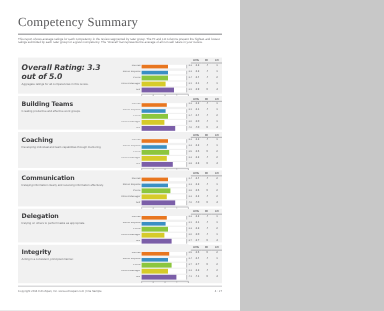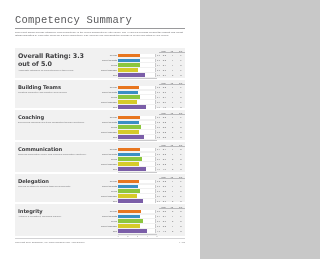--- a/index.html
+++ b/index.html
@@ -9,38 +9,38 @@
     box-sizing:border-box;overflow:hidden;
   }
   .sheet{
     position:absolute;left:7px;top:6px;width:186px;height:247px;
     background:#ffffff;box-sizing:border-box;
   }
   
   .doc-title{
     position:absolute;left:8px;top:8px;
     font-size:10.5px;color:#58585a;letter-spacing:0.2px;
-    font-family:Liberation Mono, monospace;font-weight:400;
+    font-family:Liberation Serif, serif;font-weight:400;
   }
   .title-rule{
     position:absolute;left:8px;top:22px;width:170px;height:1px;background:#9a9a9c;
   }
   .intro{
     position:absolute;left:8px;top:25px;width:168px;
     font-size:2.5px;line-height:3.1px;color:#6d6d70;text-align:left;
   }
   
   .section{position:absolute;left:8px;width:170px;}
   .sec-band{position:absolute;left:0;top:0;width:170px;height:100%;background:#f1f1f1;}
   .sec-left{position:absolute;left:3px;top:4px;width:78px;}
   .sec-head{
     font-size:5.2px;font-weight:bold;color:#3f3f41;letter-spacing:-0.1px;
     font-family:"DejaVu Sans",sans-serif;
   }
-  .sec-head.big{font-size:6.4px;}
+  .sec-head.big{font-size:6.4px;font-style:italic;}
   .sec-sub{
     margin-top:1.2px;font-size:2.4px;line-height:3px;color:#77777a;
   }
   
   .chart{position:absolute;left:84px;top:2px;width:86px;}
   .chart-inner{position:relative;}
   .colhdr{
     position:absolute;right:0;top:0;width:26px;display:flex;
   }
   .colhdr span{

